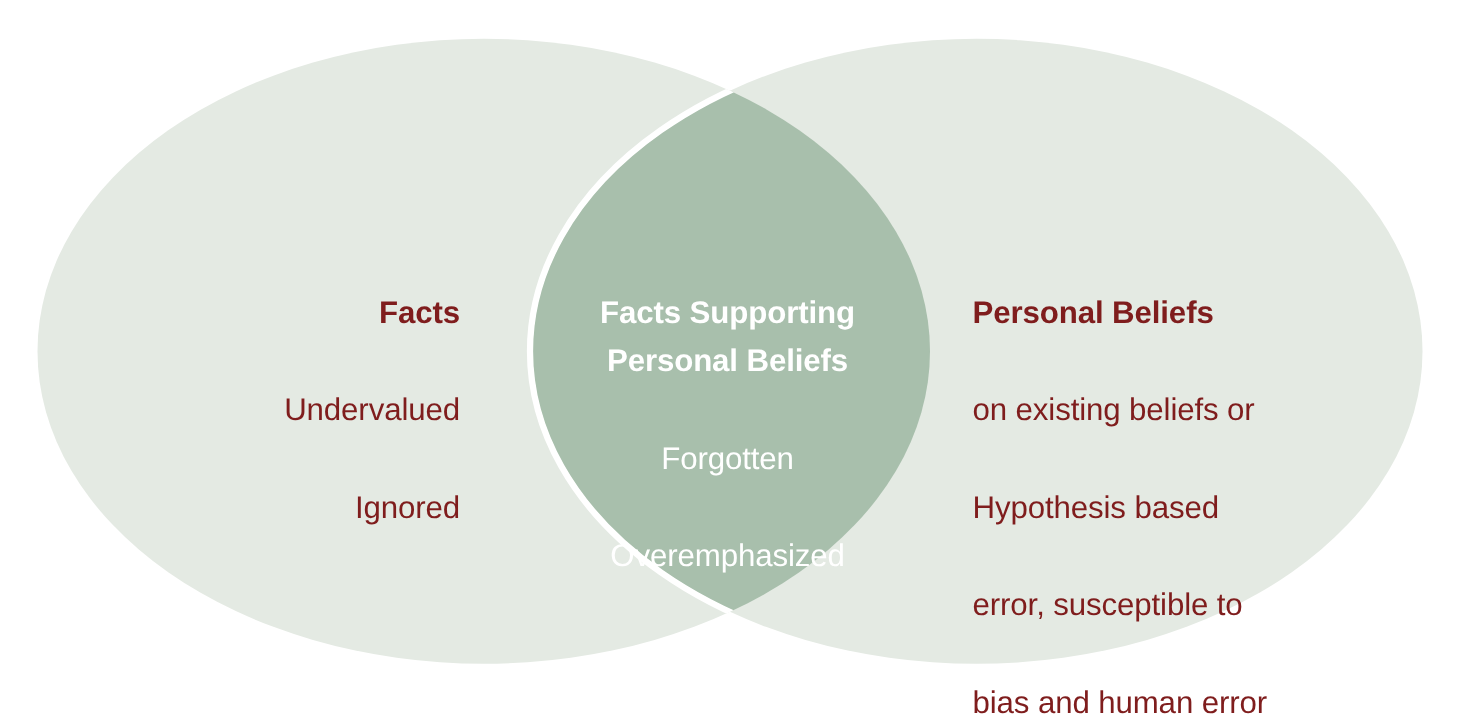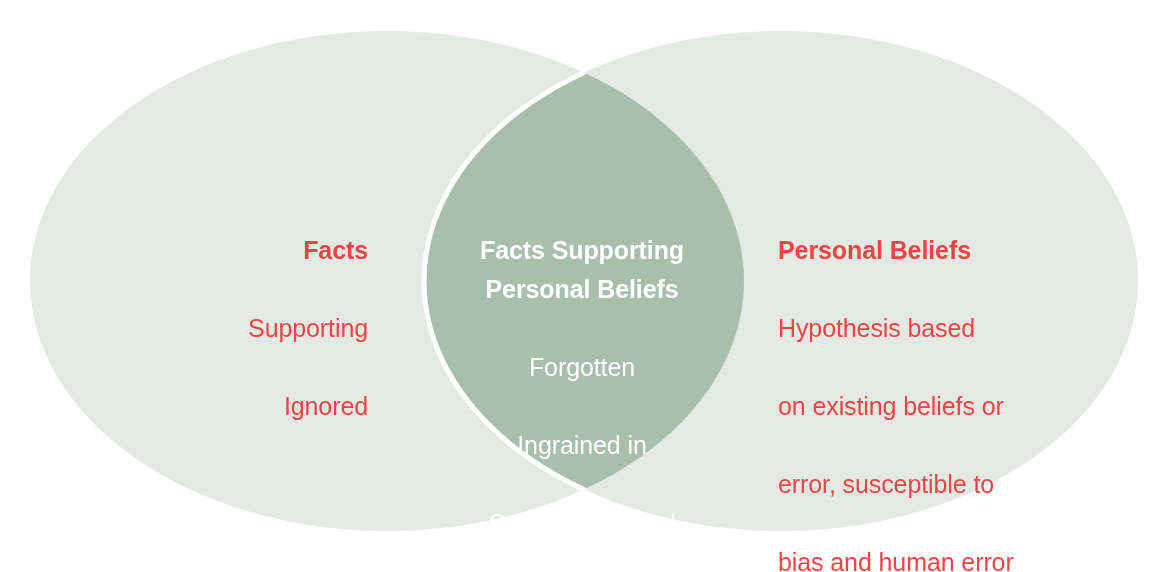--- a/index.html
+++ b/index.html
@@ -21,21 +21,21 @@
   #venn-svg {
     position: absolute;
     left: 0;
     top: 0;
     width: 1174px;
     height: 572px;
     display: block;
   }
   .text-block {
     position: absolute;
-    color: #ef4444;
+    color: #7f1d1d;
     font-size: 25px;
     line-height: 39px;
     letter-spacing: -0.1px;
     white-space: pre-line;
   }
   .text-block .heading {
     display: block;
     font-weight: bold;
   }
   .text-block .body-line {
@@ -83,34 +83,34 @@
       <ellipse cx="781" cy="281" rx="357" ry="250" fill="#a8bfac" stroke="#ffffff" stroke-width="5"></ellipse>
     </g>
 
     <g clip-path="url(#clip-left-ellipse)">
       <ellipse cx="781" cy="281" rx="357" ry="250" fill="none" stroke="#ffffff" stroke-width="4"></ellipse>
     </g>
   </svg>
 
   <div id="left-text" class="text-block">
     <span class="heading">Facts</span>
-    <span class="body-line">Supporting</span>
+    <span class="body-line">Undervalued</span>
     <span class="body-line">Ignored</span>
   </div>
 
   <div id="center-text" class="text-block">
     <span class="heading">Facts Supporting
 Personal Beliefs</span>
     <span class="body-line">Forgotten</span>
+    <span class="body-line">Overemphasized</span>
     <span class="body-line">Ingrained in</span>
-    <span class="body-line">Overemphasized</span>
     
   </div>
 
   <div id="right-text" class="text-block">
     <span class="heading">Personal Beliefs</span>
+    <span class="body-line">on existing beliefs or</span>
     <span class="body-line">Hypothesis based</span>
-    <span class="body-line">on existing beliefs or</span>
     <span class="body-line">error, susceptible to</span>
     <span class="body-line">bias and human error</span>
   </div>
 
 </div>
 
 </body></html>

